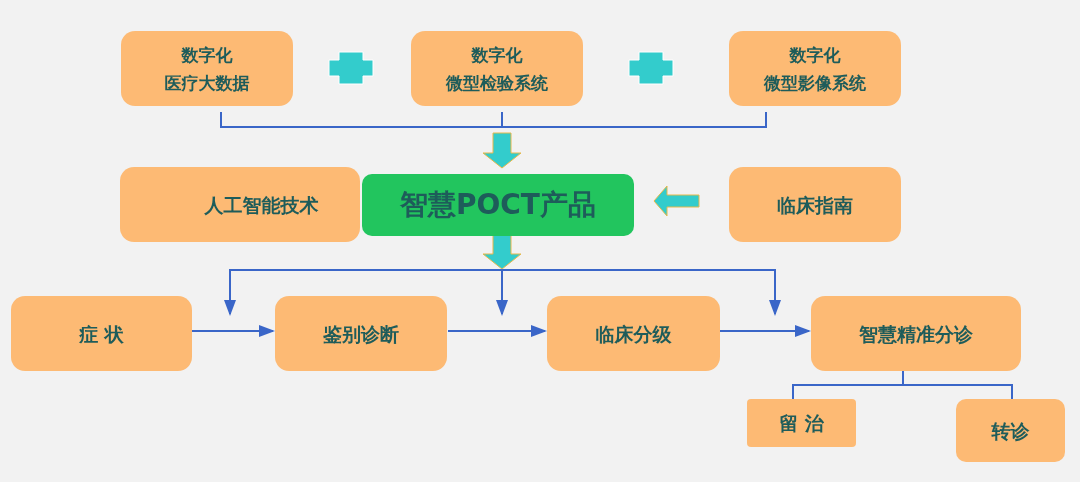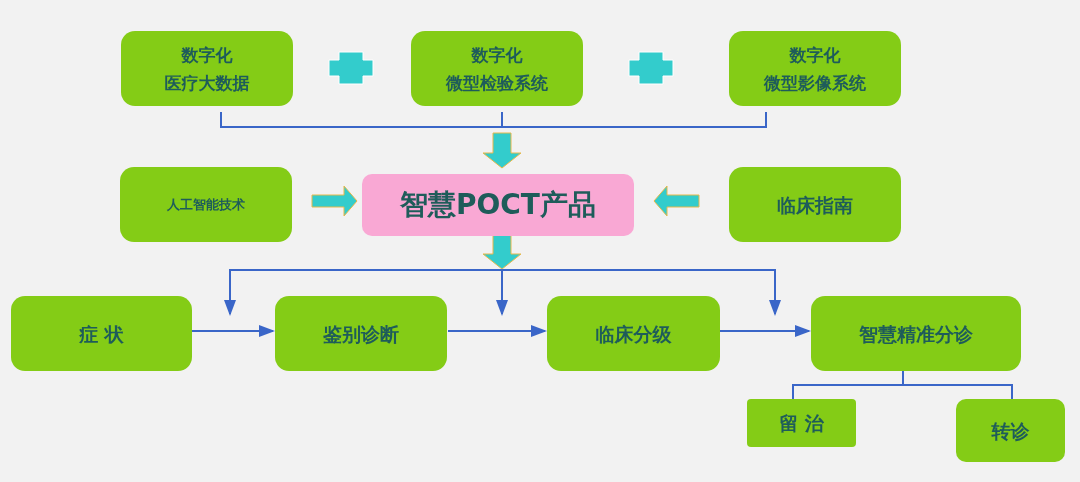--- a/index.html
+++ b/index.html
@@ -1,21 +1,21 @@
 <!DOCTYPE html>
 <html><head>
 <meta charset="utf-8">
 <style>
   html,body{margin:0;padding:0;}
   body{width:1080px;height:482px;background:#f2f2f2;position:relative;overflow:hidden;
        font-family:"DejaVu Sans","Liberation Sans",sans-serif;}
-  .box{position:absolute;background:#84cc16;border-radius:14px;color:#1e5c5a;font-weight:bold;
+  .box{position:absolute;background:#fdba74;border-radius:14px;color:#1e5c5a;font-weight:bold;
        display:flex;flex-direction:column;align-items:center;justify-content:center;text-align:center;
        font-size:17px;line-height:28px;}
-  .pink{background:#f9a8d4;font-size:28px;border-radius:10px;font-weight:bold;}
+  .pink{background:#22c55e;font-size:28px;border-radius:10px;font-weight:bold;}
   svg.lines{position:absolute;left:0;top:0;}
 </style>
 </head>
 <body>
 
 <svg class="lines" width="1080" height="482">
   <defs>
     <marker id="ah" markerWidth="8" markerHeight="8" refX="7" refY="4" orient="auto">
       <path d="M0,1 L8,4 L0,7 Z" fill="#3a66c8"></path>
     </marker>
@@ -54,21 +54,21 @@
 </div>
 <div class="box" style="left:411px;top:31px;width:172px;height:75px;">
   <span>数字化</span>
   <span>微型检验系统</span>
 </div>
 <div class="box" style="left:729px;top:31px;width:172px;height:75px;">
   <span>数字化</span>
   <span>微型影像系统</span>
 </div>
 
-<div class="box" style="left:120px;top:167px;width:172px;height:75px;font-size:13px;">
+<div class="box" style="left:120px;top:167px;width:197px;height:75px;font-size:19px;padding-left:43px;">
   <span>人工智能技术</span>
 </div>
 <div class="box pink" style="left:362px;top:174px;width:272px;height:62px;">
   <span>智慧POCT产品</span>
 </div>
 <div class="box" style="left:729px;top:167px;width:172px;height:75px;font-size:19px;">
   <span>临床指南</span>
 </div>
 
 <div class="box" style="left:11px;top:296px;width:181px;height:75px;font-size:19px;">

